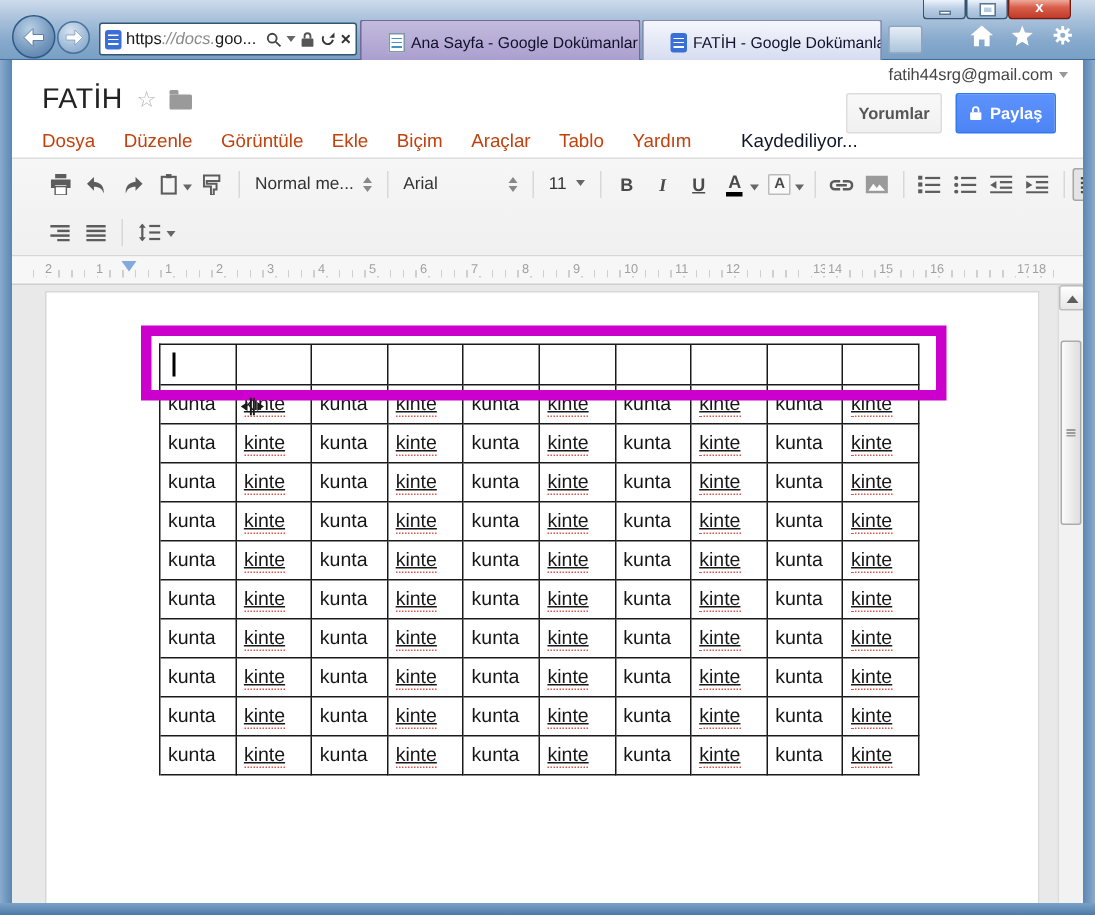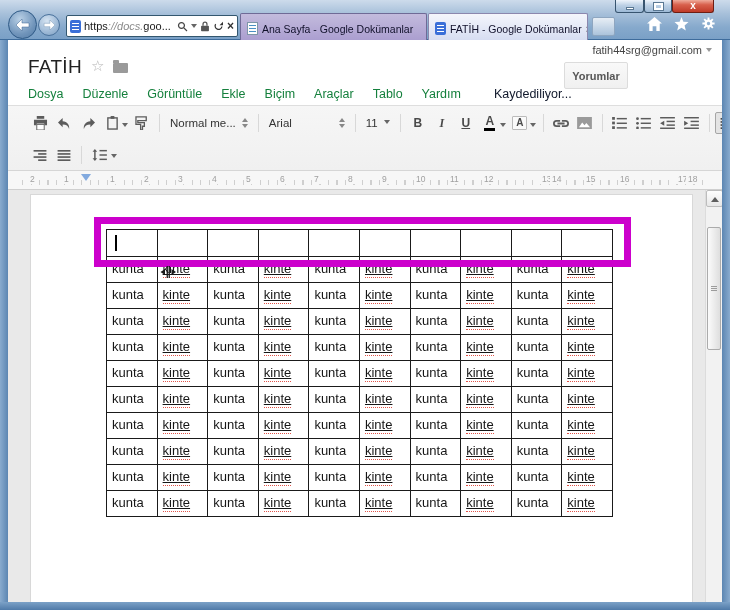--- a/index.html
+++ b/index.html
@@ -27,21 +27,21 @@
     display:flex;align-items:center;padding:0 3px;gap:3px;}
   .docicon{width:11px;height:13px;background:#3a6fd8;border-radius:2px;position:relative;flex:none;}
   .docicon::after{content:"";position:absolute;left:2px;right:2px;top:3px;height:7px;
     background:repeating-linear-gradient(#fff 0 1px,transparent 1px 3px);}
   .url{font-size:11px;color:#1a1a1a;white-space:nowrap;overflow:hidden;flex:1;}
   .url .dim{color:#8a8a8a;font-style:italic;}
   .abar-icons{display:flex;align-items:center;gap:3px;flex:none;color:#444;}
   .tri-down{width:0;height:0;border:3px solid transparent;border-top:4px solid #666;margin-top:3px;}
   .stopx{font-size:12px;font-weight:bold;color:#333;line-height:10px;}
 
-  .tab{position:absolute;top:13px;height:30px;display:flex;align-items:center;gap:4px;padding:0 6px;
+  .tab{position:absolute;top:13px;height:30px;display:flex;align-items:center;gap:4px;padding:0 18px;
     border:1px solid #6f6a96;border-bottom:none;border-radius:2px 2px 0 0;font-size:10.5px;color:#10102a;white-space:nowrap;overflow:hidden;}
   .tab.inactive{left:240px;width:187px;background:linear-gradient(#c3bbdd,#a89bce);}
   .tab.active{left:428px;width:160px;background:linear-gradient(#f4f6fc,#d3daf0);border-color:#8b87ae;}
   .pageicon{width:11px;height:13px;background:#fdfdfd;border:1px solid #7e96a8;position:relative;flex:none;}
   .pageicon::after{content:"";position:absolute;left:1px;right:1px;top:2px;height:8px;
     background:repeating-linear-gradient(#4a90c4 0 1px,transparent 1px 3px);}
   .tabclose{font-size:11px;color:#555;margin-left:auto;font-weight:bold;}
   .newtab{position:absolute;left:592px;top:17px;width:23px;height:19px;border:1px solid #8ea6c0;border-radius:2px;
     background:linear-gradient(rgba(255,255,255,.75),rgba(255,255,255,.35));}
   .chromeicons{position:absolute;right:14px;top:16px;display:flex;gap:12px;align-items:center;}
@@ -56,21 +56,21 @@
   
   .dheader{position:absolute;left:0;top:0;width:100%;height:65px;background:#fff;}
   .account{position:absolute;right:10px;top:4px;font-size:11px;color:#444;display:flex;align-items:center;gap:4px;}
   .account .tri-down{border-top-color:#999;}
   .dtitle-row{position:absolute;left:20px;top:16px;display:flex;align-items:center;gap:9px;}
   .dtitle{font-size:19px;color:#222;letter-spacing:.3px;}
   .star-o{font-size:15px;color:#b5b5b5;margin-top:-2px;}
   .foldericon{width:15px;height:10px;background:#9a9a9a;border-radius:1px;position:relative;margin-top:2px;}
   .foldericon::before{content:"";position:absolute;left:0;top:-3px;width:6px;height:3px;background:#9a9a9a;border-radius:1px 1px 0 0;}
   .menubar{position:absolute;left:20px;top:47px;display:flex;align-items:center;}
-  .menu-item{font-size:12.5px;color:#15803d;margin-right:19px;}
+  .menu-item{font-size:12.5px;color:#c2410c;margin-right:19px;}
   .saving{font-size:12.5px;color:#0f172a;margin-left:14px;}
   .btn{position:absolute;top:22px;height:27px;border-radius:2px;font-size:11px;font-weight:bold;
     display:flex;align-items:center;justify-content:center;gap:5px;}
   .btn.comments{left:556px;width:64px;background:linear-gradient(#f9f9f9,#f0f0f0);border:1px solid #dcdcdc;color:#565656;}
   .btn.share{left:629px;width:67px;background:linear-gradient(#5d92fd,#4d84f5);border:1px solid #3079ed;color:#fff;}
 
   
   .toolbar{position:absolute;left:0;top:65px;width:100%;height:66px;background:linear-gradient(#f6f6f6,#f0f0f0);
     border-top:1px solid #dedede;border-bottom:1px solid #d6d6d6;}
   .trow{display:flex;align-items:center;padding-left:20px;height:30px;margin-top:2px;}
@@ -210,20 +210,27 @@
         <span>fatih44srg@gmail.com</span>
         <span class="tri-down"></span>
       </div>
       <div class="dtitle-row">
         <span class="dtitle">FATİH</span>
         <span class="star-o">☆</span>
         <span class="foldericon"></span>
       </div>
       <div class="btn comments">
         <span>Yorumlar</span>
+      </div>
+      <div class="btn share">
+        <svg width="9" height="11" viewBox="0 0 12 14">
+            <rect x="1" y="6" width="10" height="7" rx="1" fill="#fff"></rect>
+            <path d="M3.5 6V4a2.5 2.5 0 015 0v2" fill="none" stroke="#fff" stroke-width="1.6"></path>
+          </svg>
+        <span>Paylaş</span>
       </div>
       <div class="menubar">
           <span class="menu-item">Dosya</span>
           <span class="menu-item">Düzenle</span>
           <span class="menu-item">Görüntüle</span>
           <span class="menu-item">Ekle</span>
           <span class="menu-item">Biçim</span>
           <span class="menu-item">Araçlar</span>
           <span class="menu-item">Tablo</span>
           <span class="menu-item">Yardım</span>

